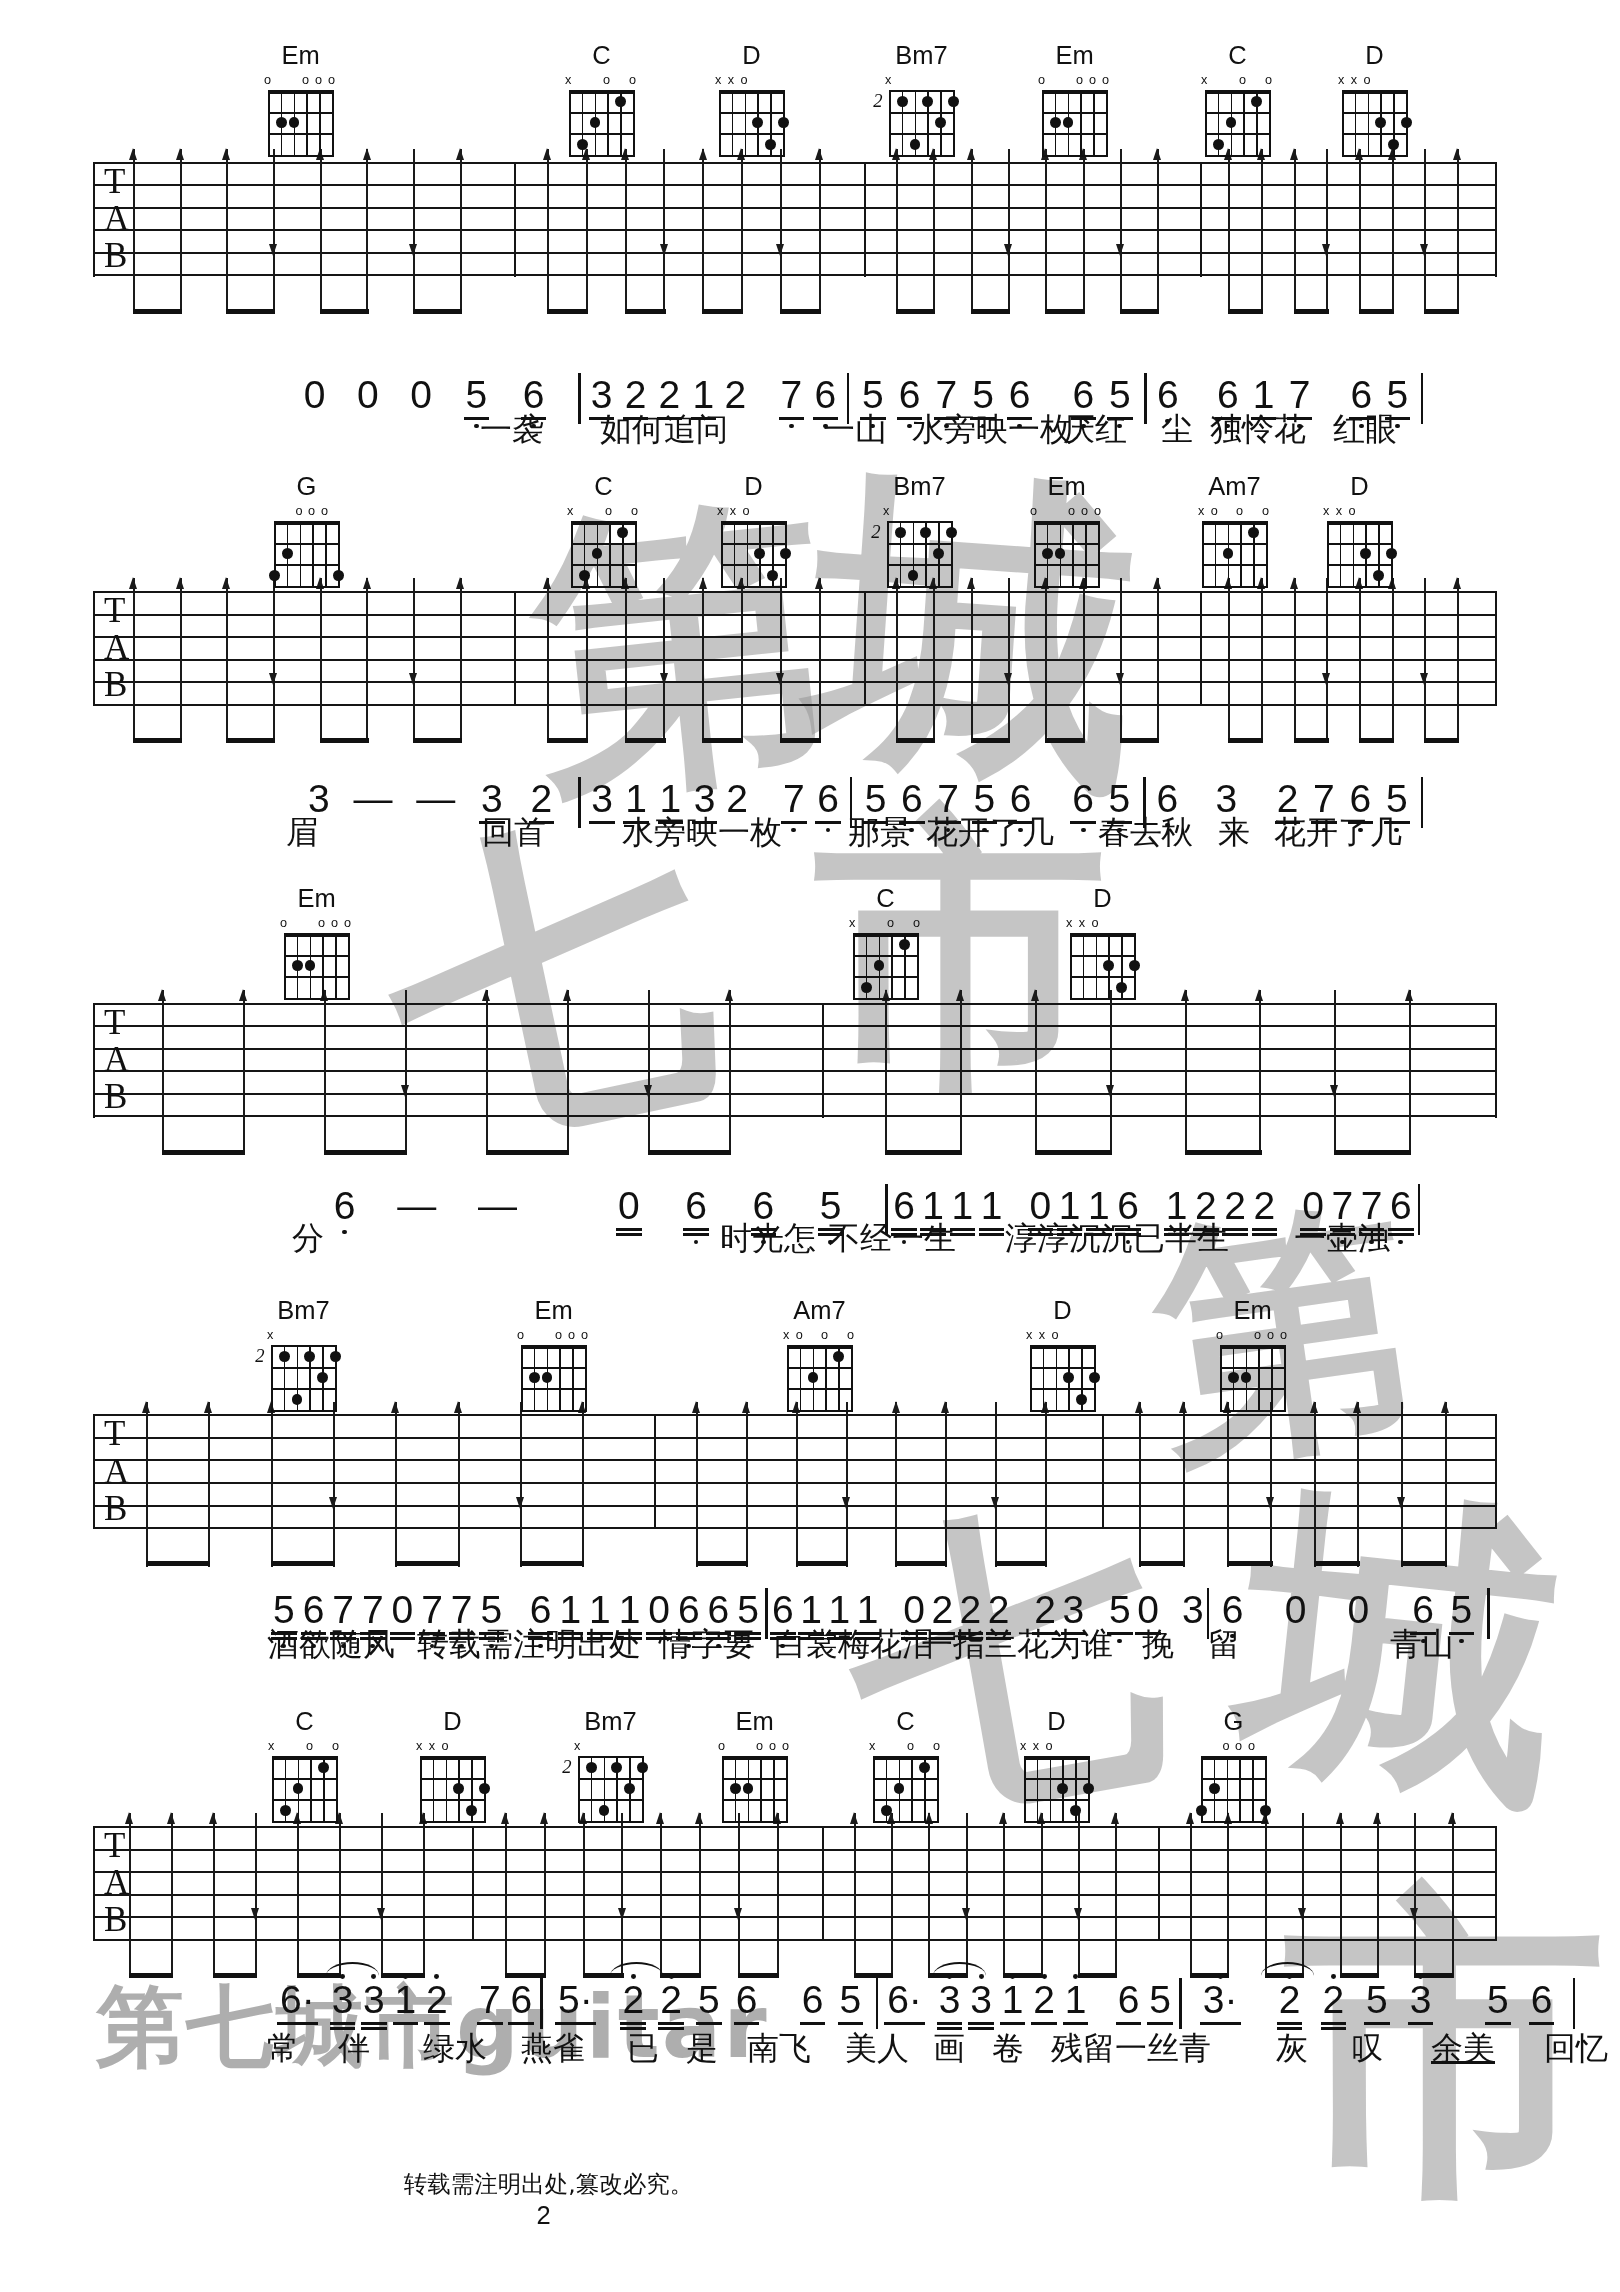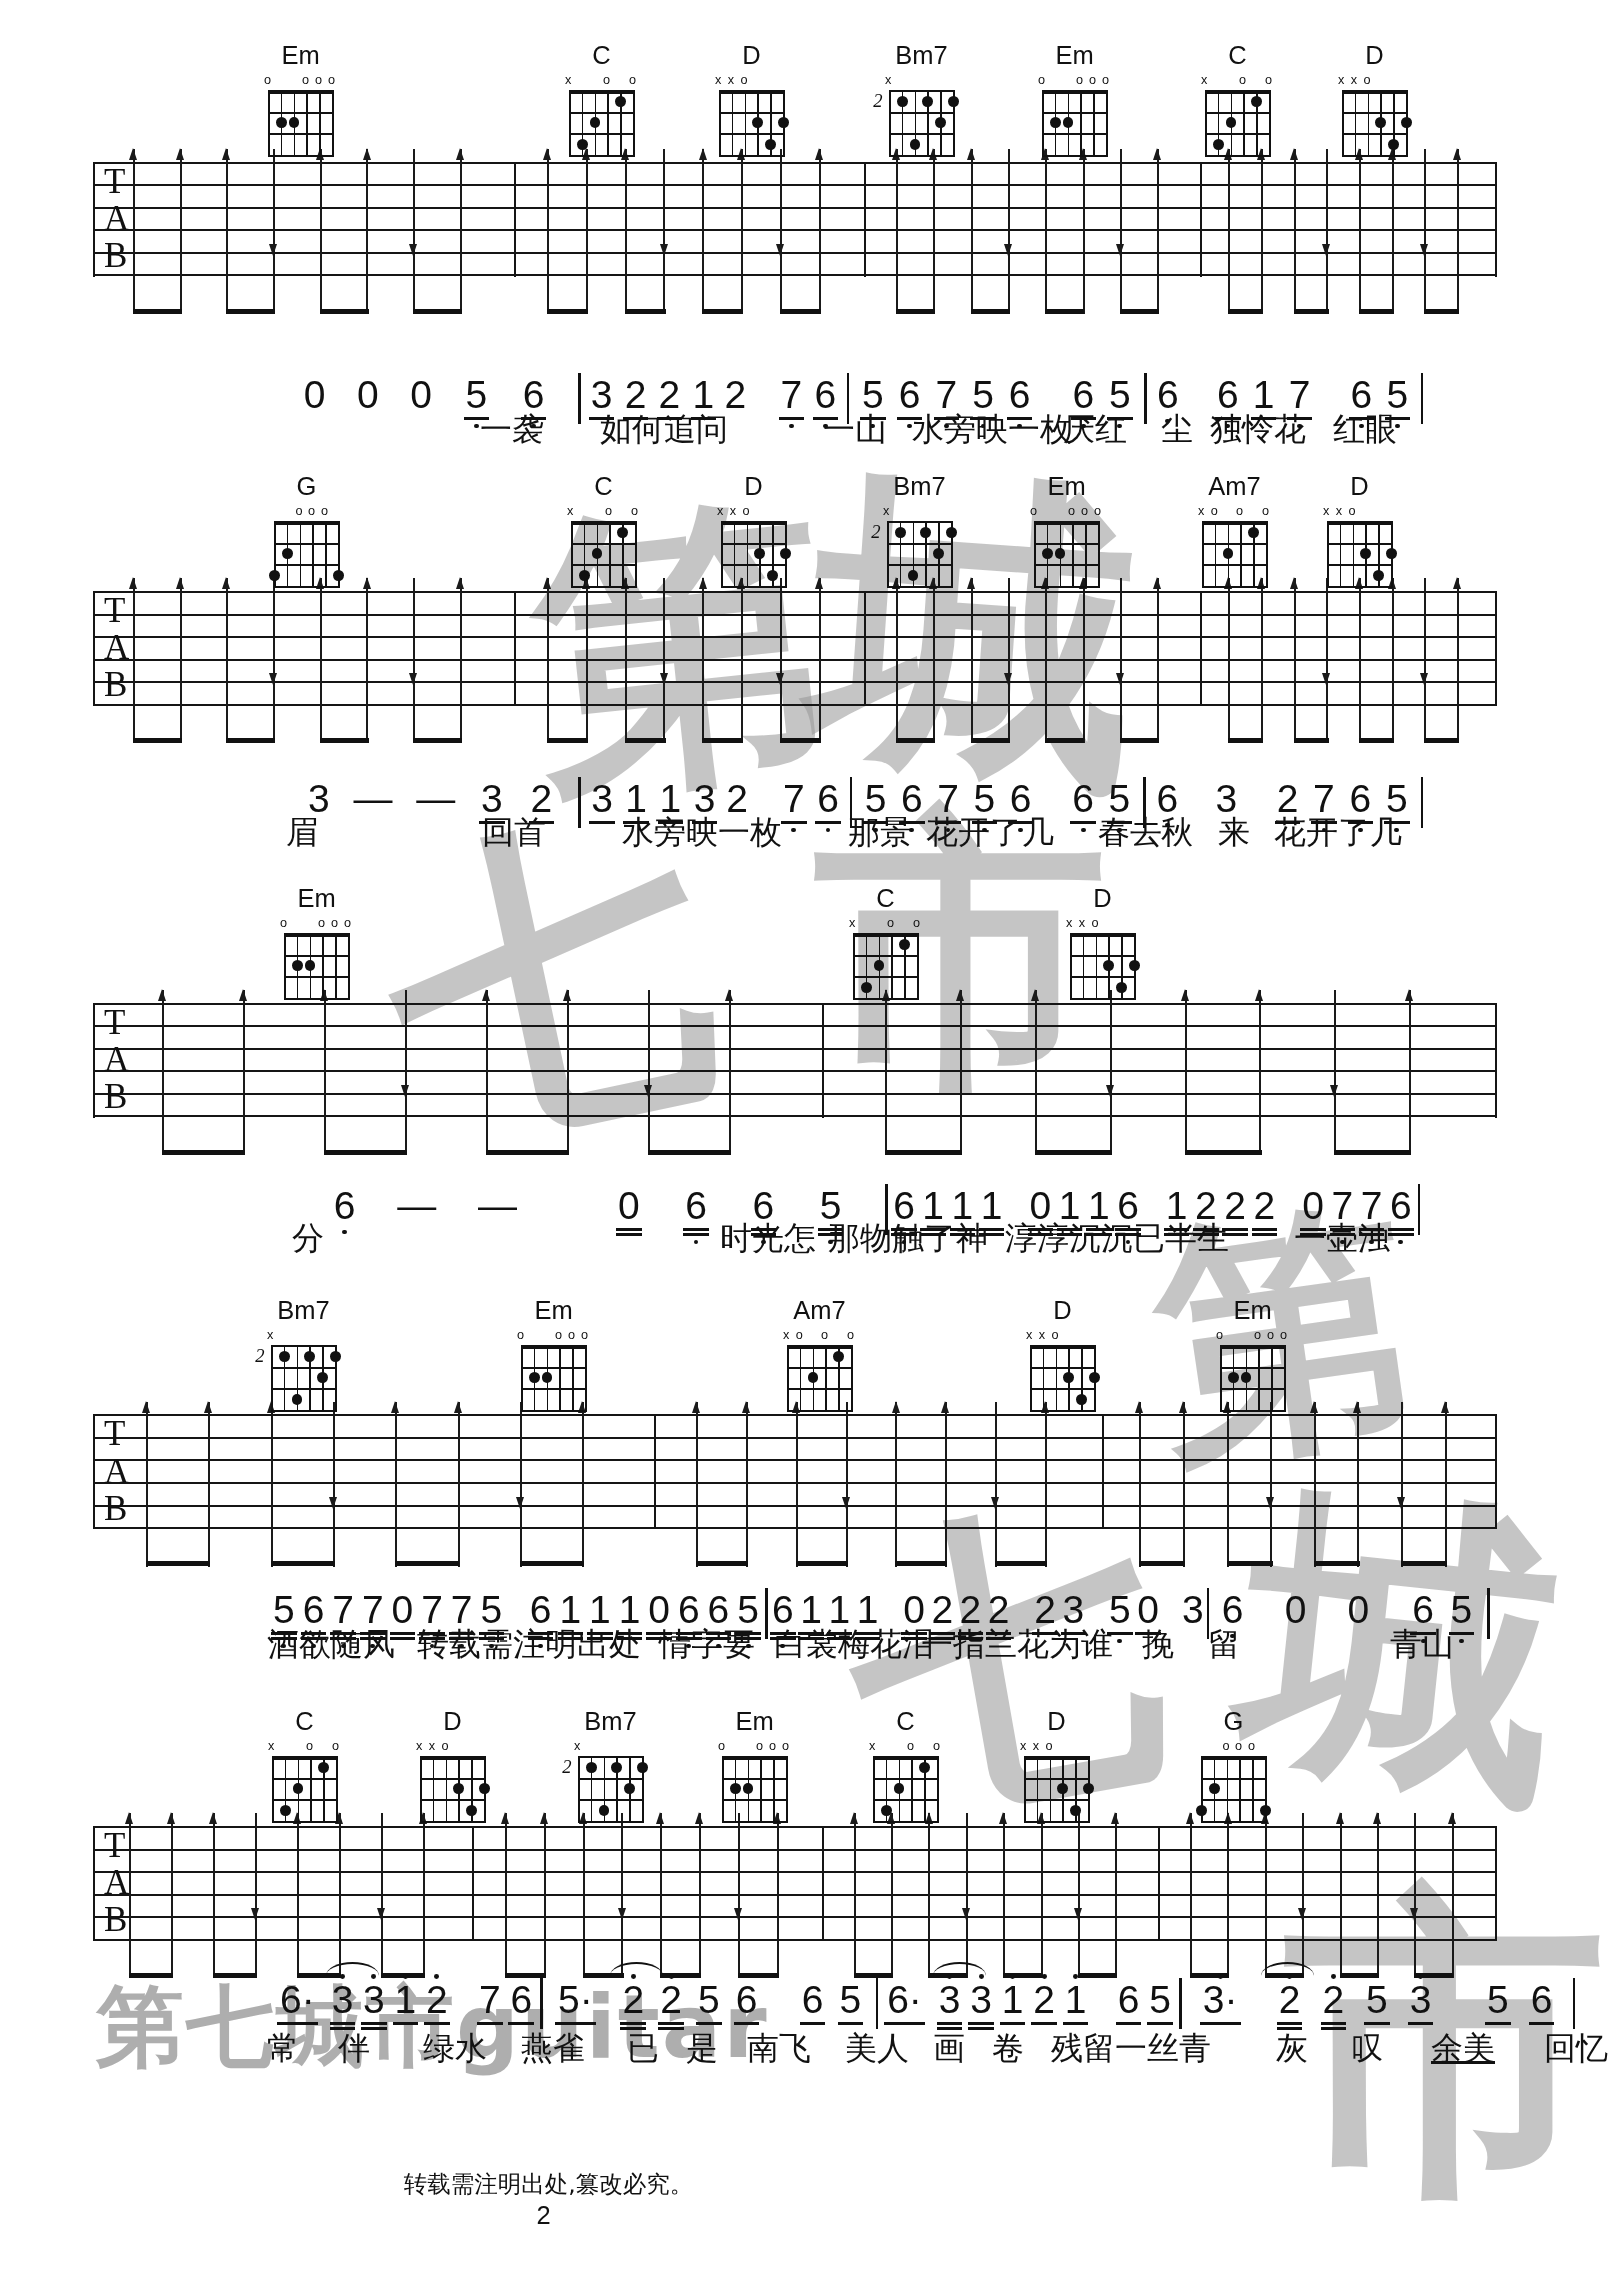--- a/index.html
+++ b/index.html
@@ -1213,21 +1213,21 @@
             <div class="ul" style="width: 25.5px;"></div>
             <div class="bslot">
               <div class="odot"></div>
             </div>
           </div>
         </div>
         <div class="mbar"></div>
       </div>
       <div class="lyr" style="left: 292px; top: 1221px;">分</div>
       <div class="lyr" style="left: 720px; top: 1221px;">时光怎</div>
-      <div class="lyr" style="left: 828px; top: 1221px;">那物触了神</div>
+      <div class="lyr" style="left: 828px; top: 1221px;">不经一生</div>
       <div class="lyr" style="left: 1005px; top: 1221px;">淳淳沉沉已半生</div>
       <div class="lyr" style="left: 1294px; top: 1221px;">一壶浊</div>
       <div class="chord" style="left: 271px; top: 1298px;">
         <div class="cname">Bm7</div>
         <div class="cmark" style="left: -3.9px;">x</div>
         <div class="cgridline" style="left: 0px; top: 47px; width: 66px; height: 2px;"></div>
         <div class="cgridline" style="left: 0px; top: 69px; width: 66px; height: 1.5px;"></div>
         <div class="cgridline" style="left: 0px; top: 90px; width: 66px; height: 1.5px;"></div>
         <div class="cgridline" style="left: 0px; top: 112px; width: 66px; height: 1.5px;"></div>
         <div class="cgridline" style="left: 0px; top: 47px; width: 1.5px; height: 66px;"></div>

